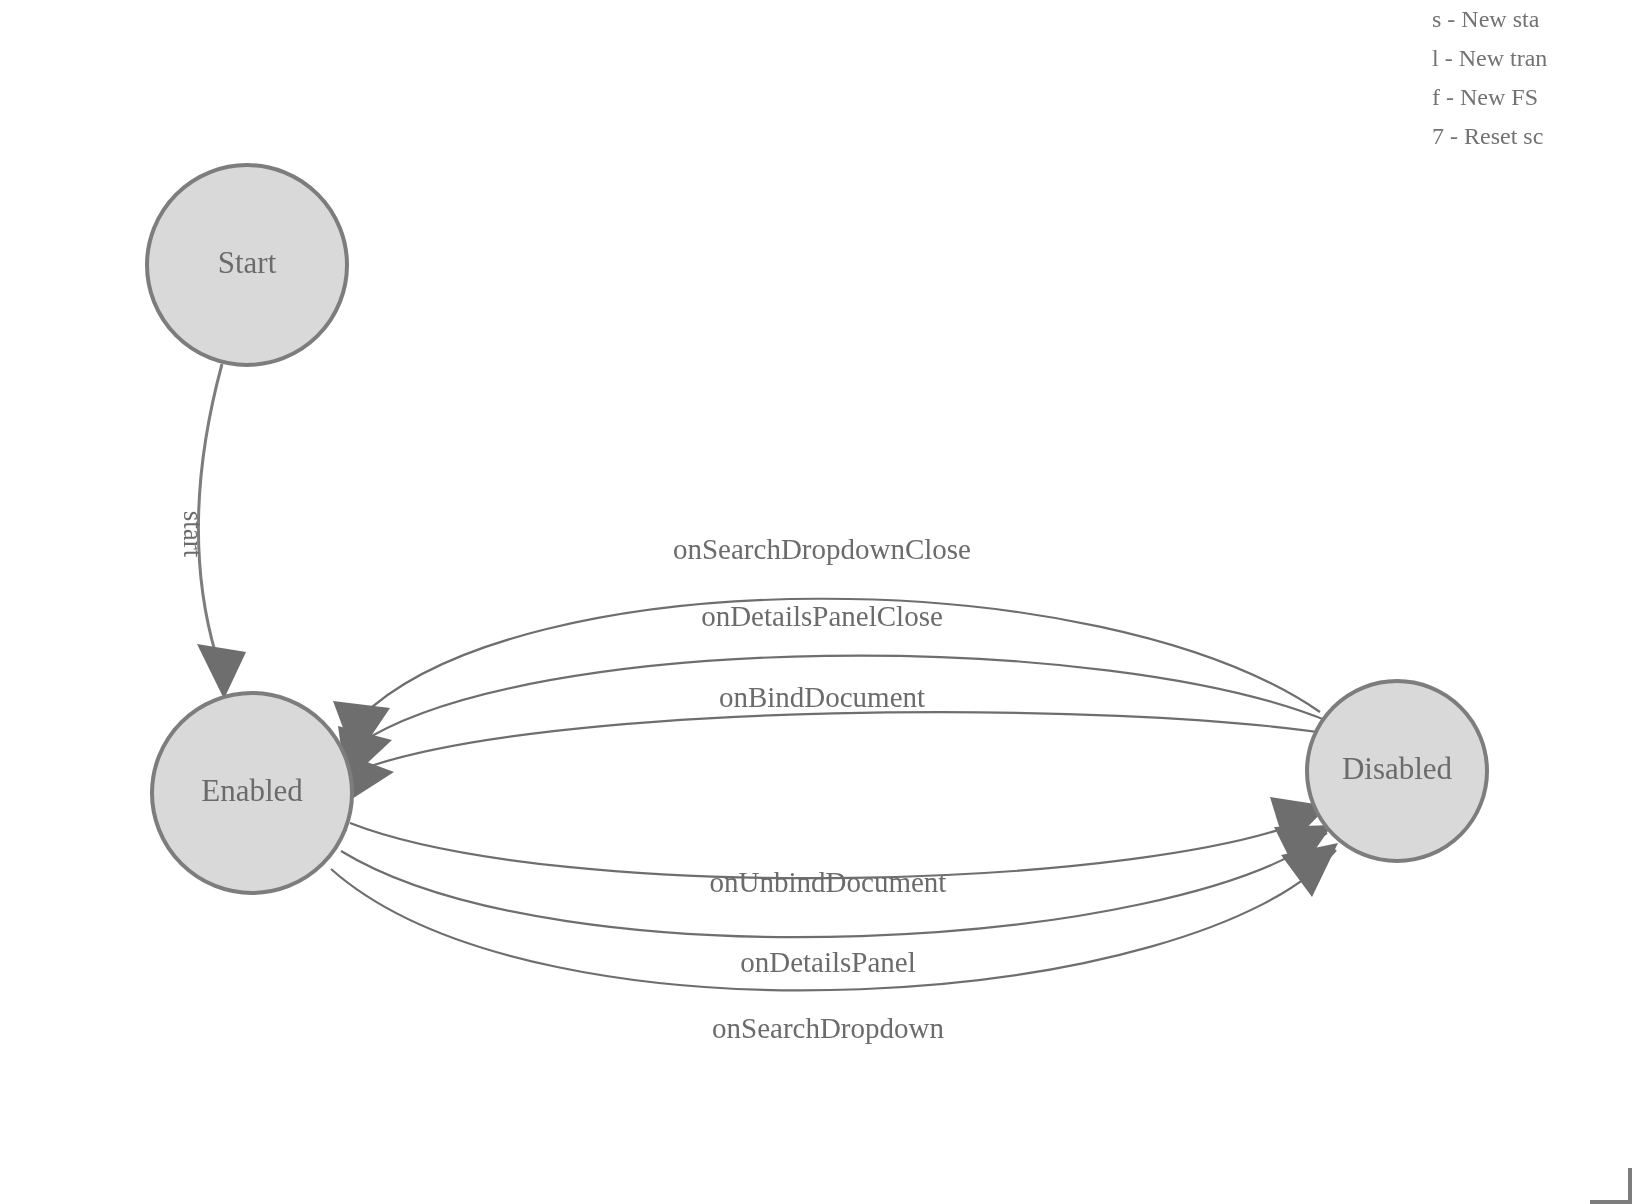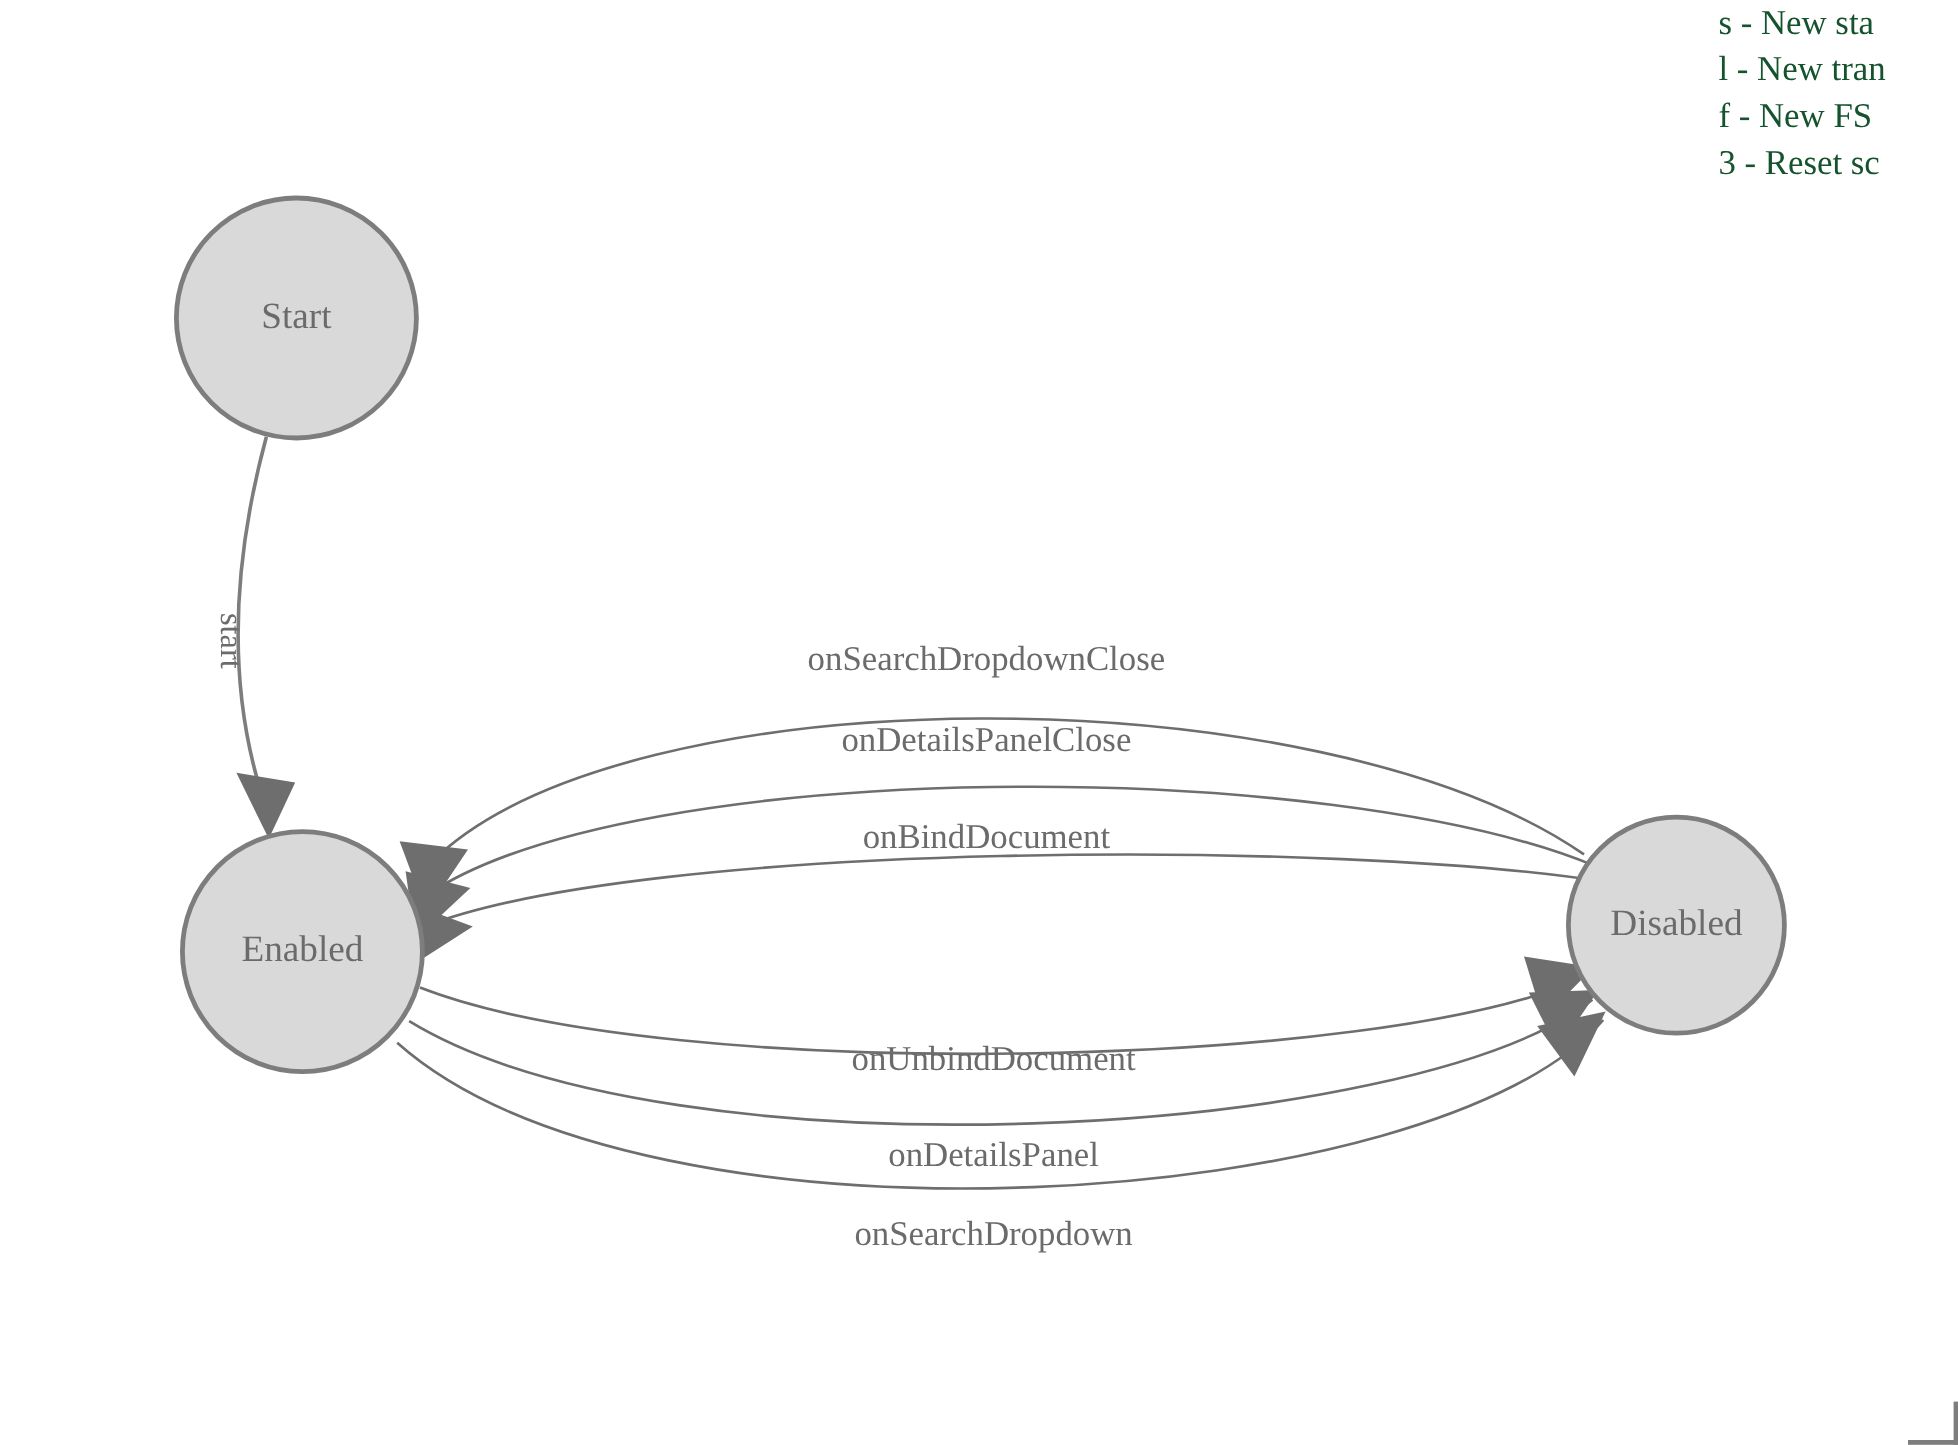--- a/index.html
+++ b/index.html
@@ -72,23 +72,23 @@
   }
   #help-panel {
     position: absolute;
     top: 0px;
     left: 1432px;
     width: 200px;
     overflow: hidden;
     white-space: nowrap;
   }
   .help-line {
-    color: #14532d;
+    color: #737373;
     font-family: "Liberation Serif", "DejaVu Serif", serif;
-    font-size: 29px;
+    font-size: 24px;
     line-height: 39px;
     white-space: nowrap;
   }
   #corner-frame {
     position: absolute;
     left: 1590px;
     top: 1168px;
     width: 42px;
     height: 36px;
     border-right: 4px solid #7d7d7d;
@@ -159,18 +159,18 @@
       <circle class="node-circle" cx="1397" cy="771" r="90"></circle>
       <text class="node-label" x="1397" y="772">Disabled</text>
     </g>
 
   </svg>
 
   <div id="help-panel">
     <div class="help-line">s - New sta</div>
     <div class="help-line">l - New tran</div>
     <div class="help-line">f - New FS</div>
-    <div class="help-line">3 - Reset sc</div>
+    <div class="help-line">7 - Reset sc</div>
   </div>
 
   <div id="corner-frame"></div>
 
 </div>
 
 </body></html>

